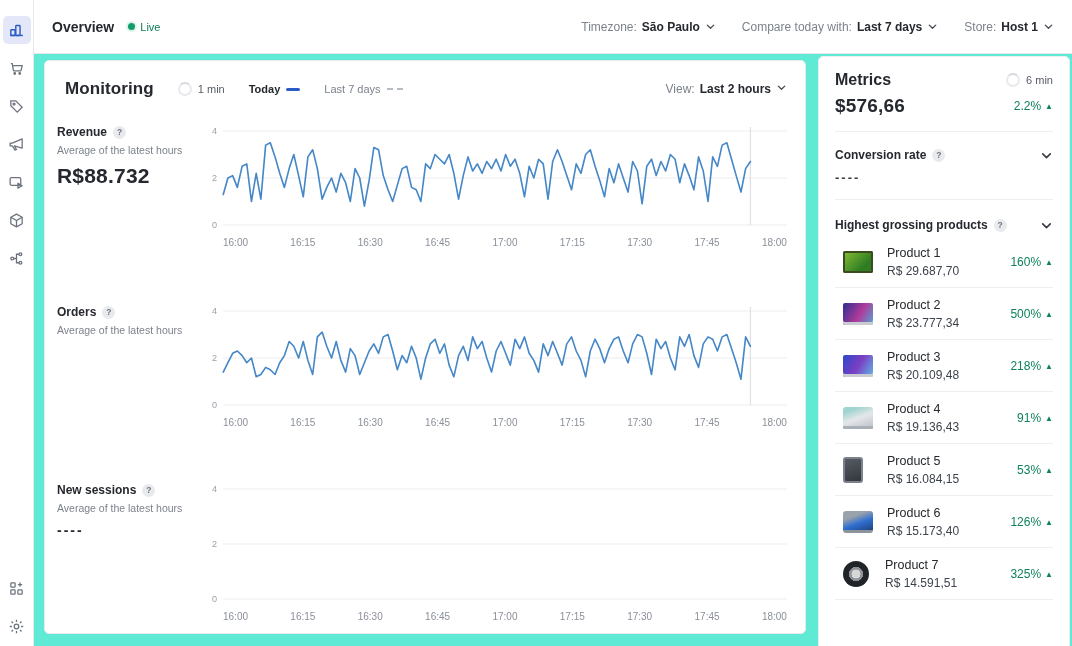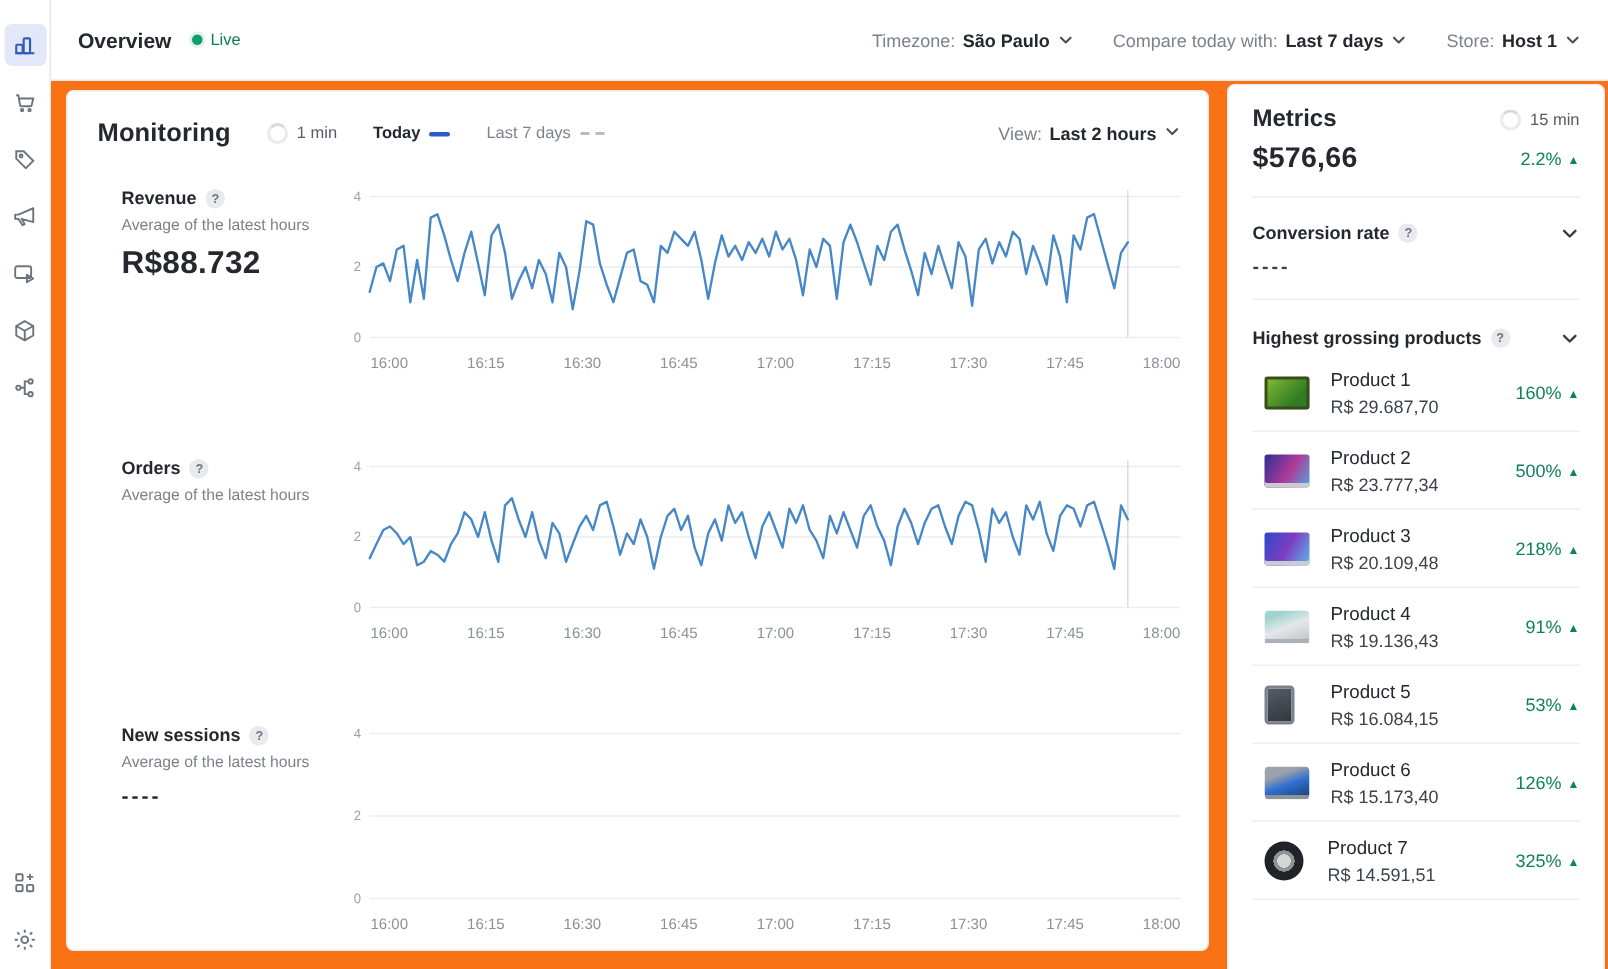--- a/index.html
+++ b/index.html
@@ -22,38 +22,38 @@
   .page-title { font-size:14px; font-weight:bold; color:#25282e; }
   .live-badge { display:flex; align-items:center; gap:5px; margin-left:14px; font-size:11px; color:#0c7d57; }
   .live-dot { width:7px; height:7px; border-radius:50%; background:#0f9d6b; box-shadow:0 0 0 2px #dff3ea; }
   .topbar-right { margin-left:auto; display:flex; align-items:center; gap:26px; }
   .hdr-control { display:flex; align-items:center; gap:5px; font-size:12px; cursor:pointer; }
   .hdr-control .lbl { color:#7c828c; }
   .hdr-control .val { color:#25282e; font-weight:bold; }
   .chev { color:#4a4f57; display:flex; }
 
   
-  .main { position:absolute; left:34px; right:0; top:54px; bottom:0; background:#f97316; overflow:hidden; }
+  .main { position:absolute; left:34px; right:0; top:54px; bottom:0; background:#5eead4; overflow:hidden; }
 
   
   .mon-card { position:absolute; left:10px; top:6px; width:762px; height:574px; background:#fff;
     border:1px solid #e9eaee; border-radius:5px; padding:18px 18px 0 20px; }
   .mon-head { display:flex; align-items:center; }
   .mon-title { font-size:17px; font-weight:bold; letter-spacing:.1px; }
   .spin { width:14px; height:14px; border:2px solid #e9eaee; border-top-color:#d6d9df; border-radius:50%; }
   .mini { font-size:11px; color:#565b64; }
   .mon-head .grp { display:flex; align-items:center; gap:6px; margin-left:24px; }
   .legend-swatch { width:14px; height:3px; border-radius:2px; background:#2b5bc4; }
   .legend-dashed { width:16px; border-top:2px dashed #b7bbc3; }
   .bold-mini { font-size:11px; font-weight:bold; color:#25282e; }
   .view-ctl { margin-left:auto; display:flex; align-items:flex-start; gap:5px; font-size:12px; cursor:pointer; }
   .view-ctl .lbl { color:#7c828c; }
   .view-ctl .val { font-weight:bold; }
 
-  .chart-section { position:absolute; left:36px; right:18px; display:flex; }
+  .chart-section { position:absolute; left:12px; right:18px; display:flex; }
   .sec-revenue { top:62px; }
   .sec-orders { top:242px; }
   .sec-sessions { top:420px; }
   .metric-info { width:148px; flex:none; padding-top:2px; }
   .metric-title-row { display:flex; align-items:center; gap:6px; }
   .metric-title { font-size:12px; font-weight:bold; color:#25282e; }
   .help-icon { width:13px; height:13px; border-radius:50%; background:#e8eaed; color:#6d737d;
     font-size:8.5px; display:flex; align-items:center; justify-content:center; cursor:pointer; }
   .help-icon::after { content:"?"; font-weight:bold; }
   .metric-sub { font-size:10.5px; color:#7c828c; margin-top:5px; }
@@ -343,21 +343,21 @@
           </div>
       </div>
     </div>
   </div>
 
   <div class="metrics-card">
     <div class="metrics-head">
       <span class="metrics-title">Metrics</span>
       <span class="right">
         <span class="spin"></span>
-        <span class="mini">15 min</span>
+        <span class="mini">6 min</span>
       </span>
     </div>
 
     <div class="blk-value-row">
       <span class="big-value">$576,66</span>
       <span class="pct">
         <span>2.2%</span>
         <span class="up-tri">▲</span>
       </span>
     </div>

